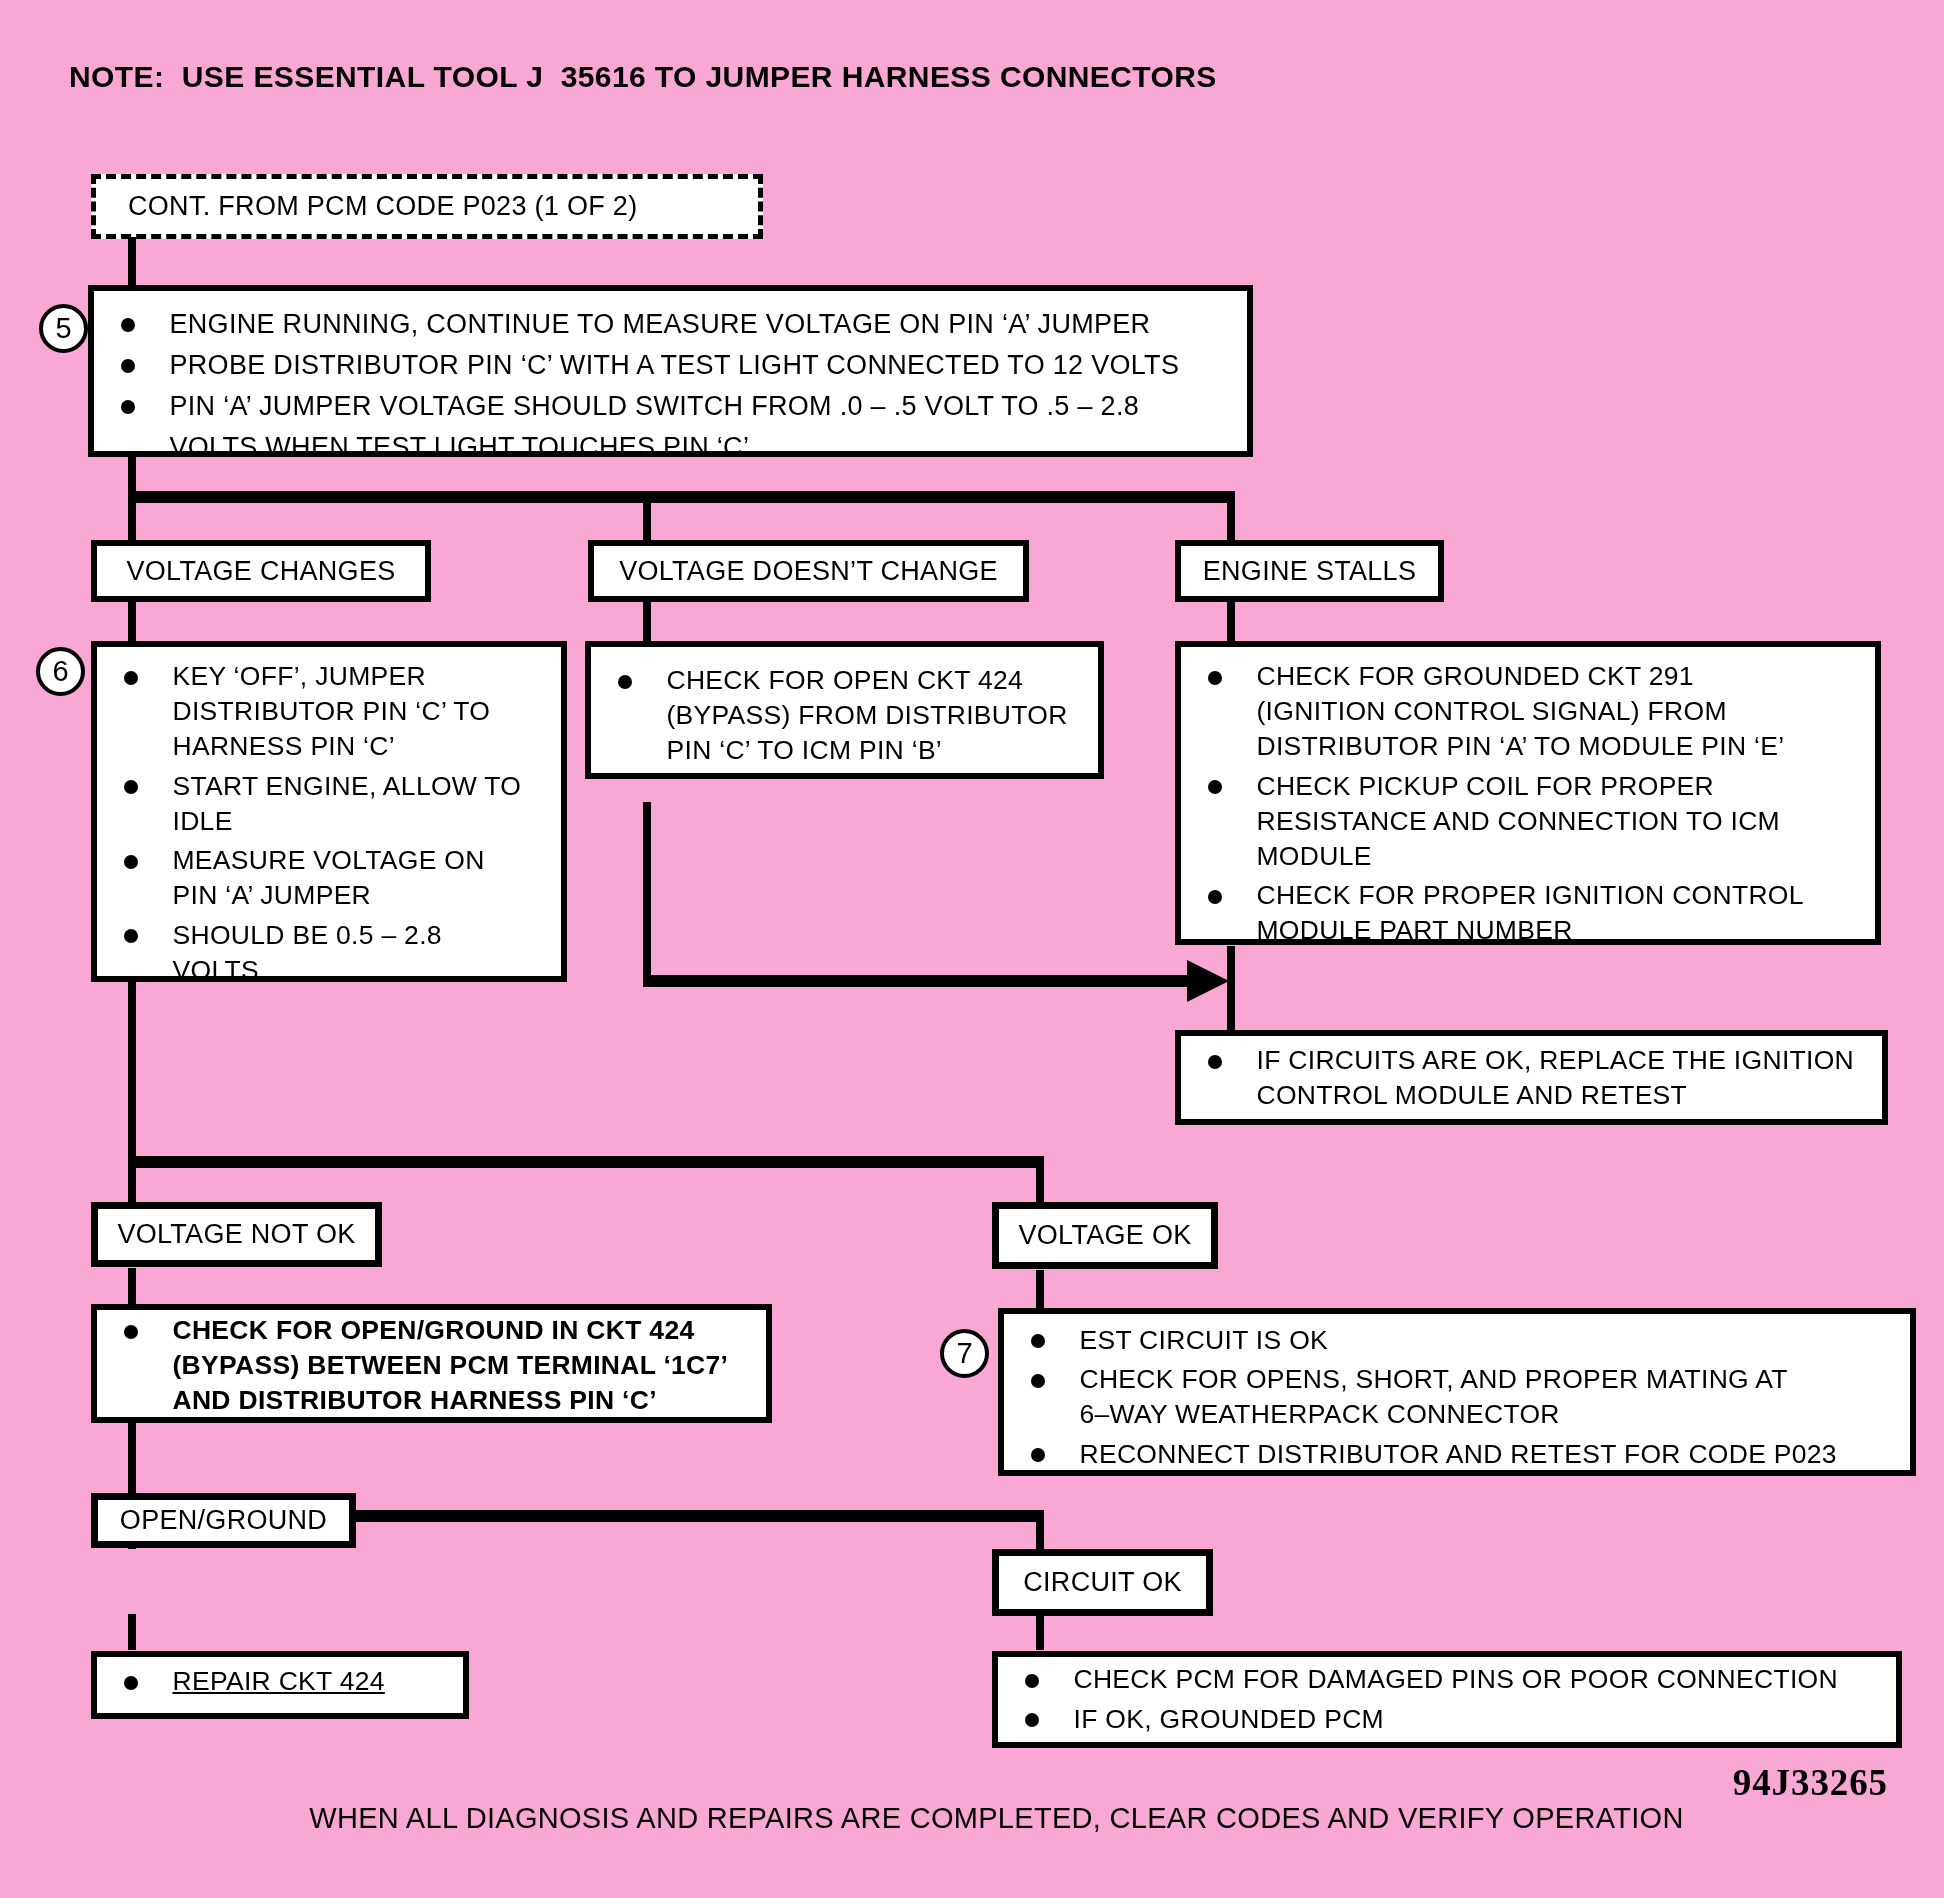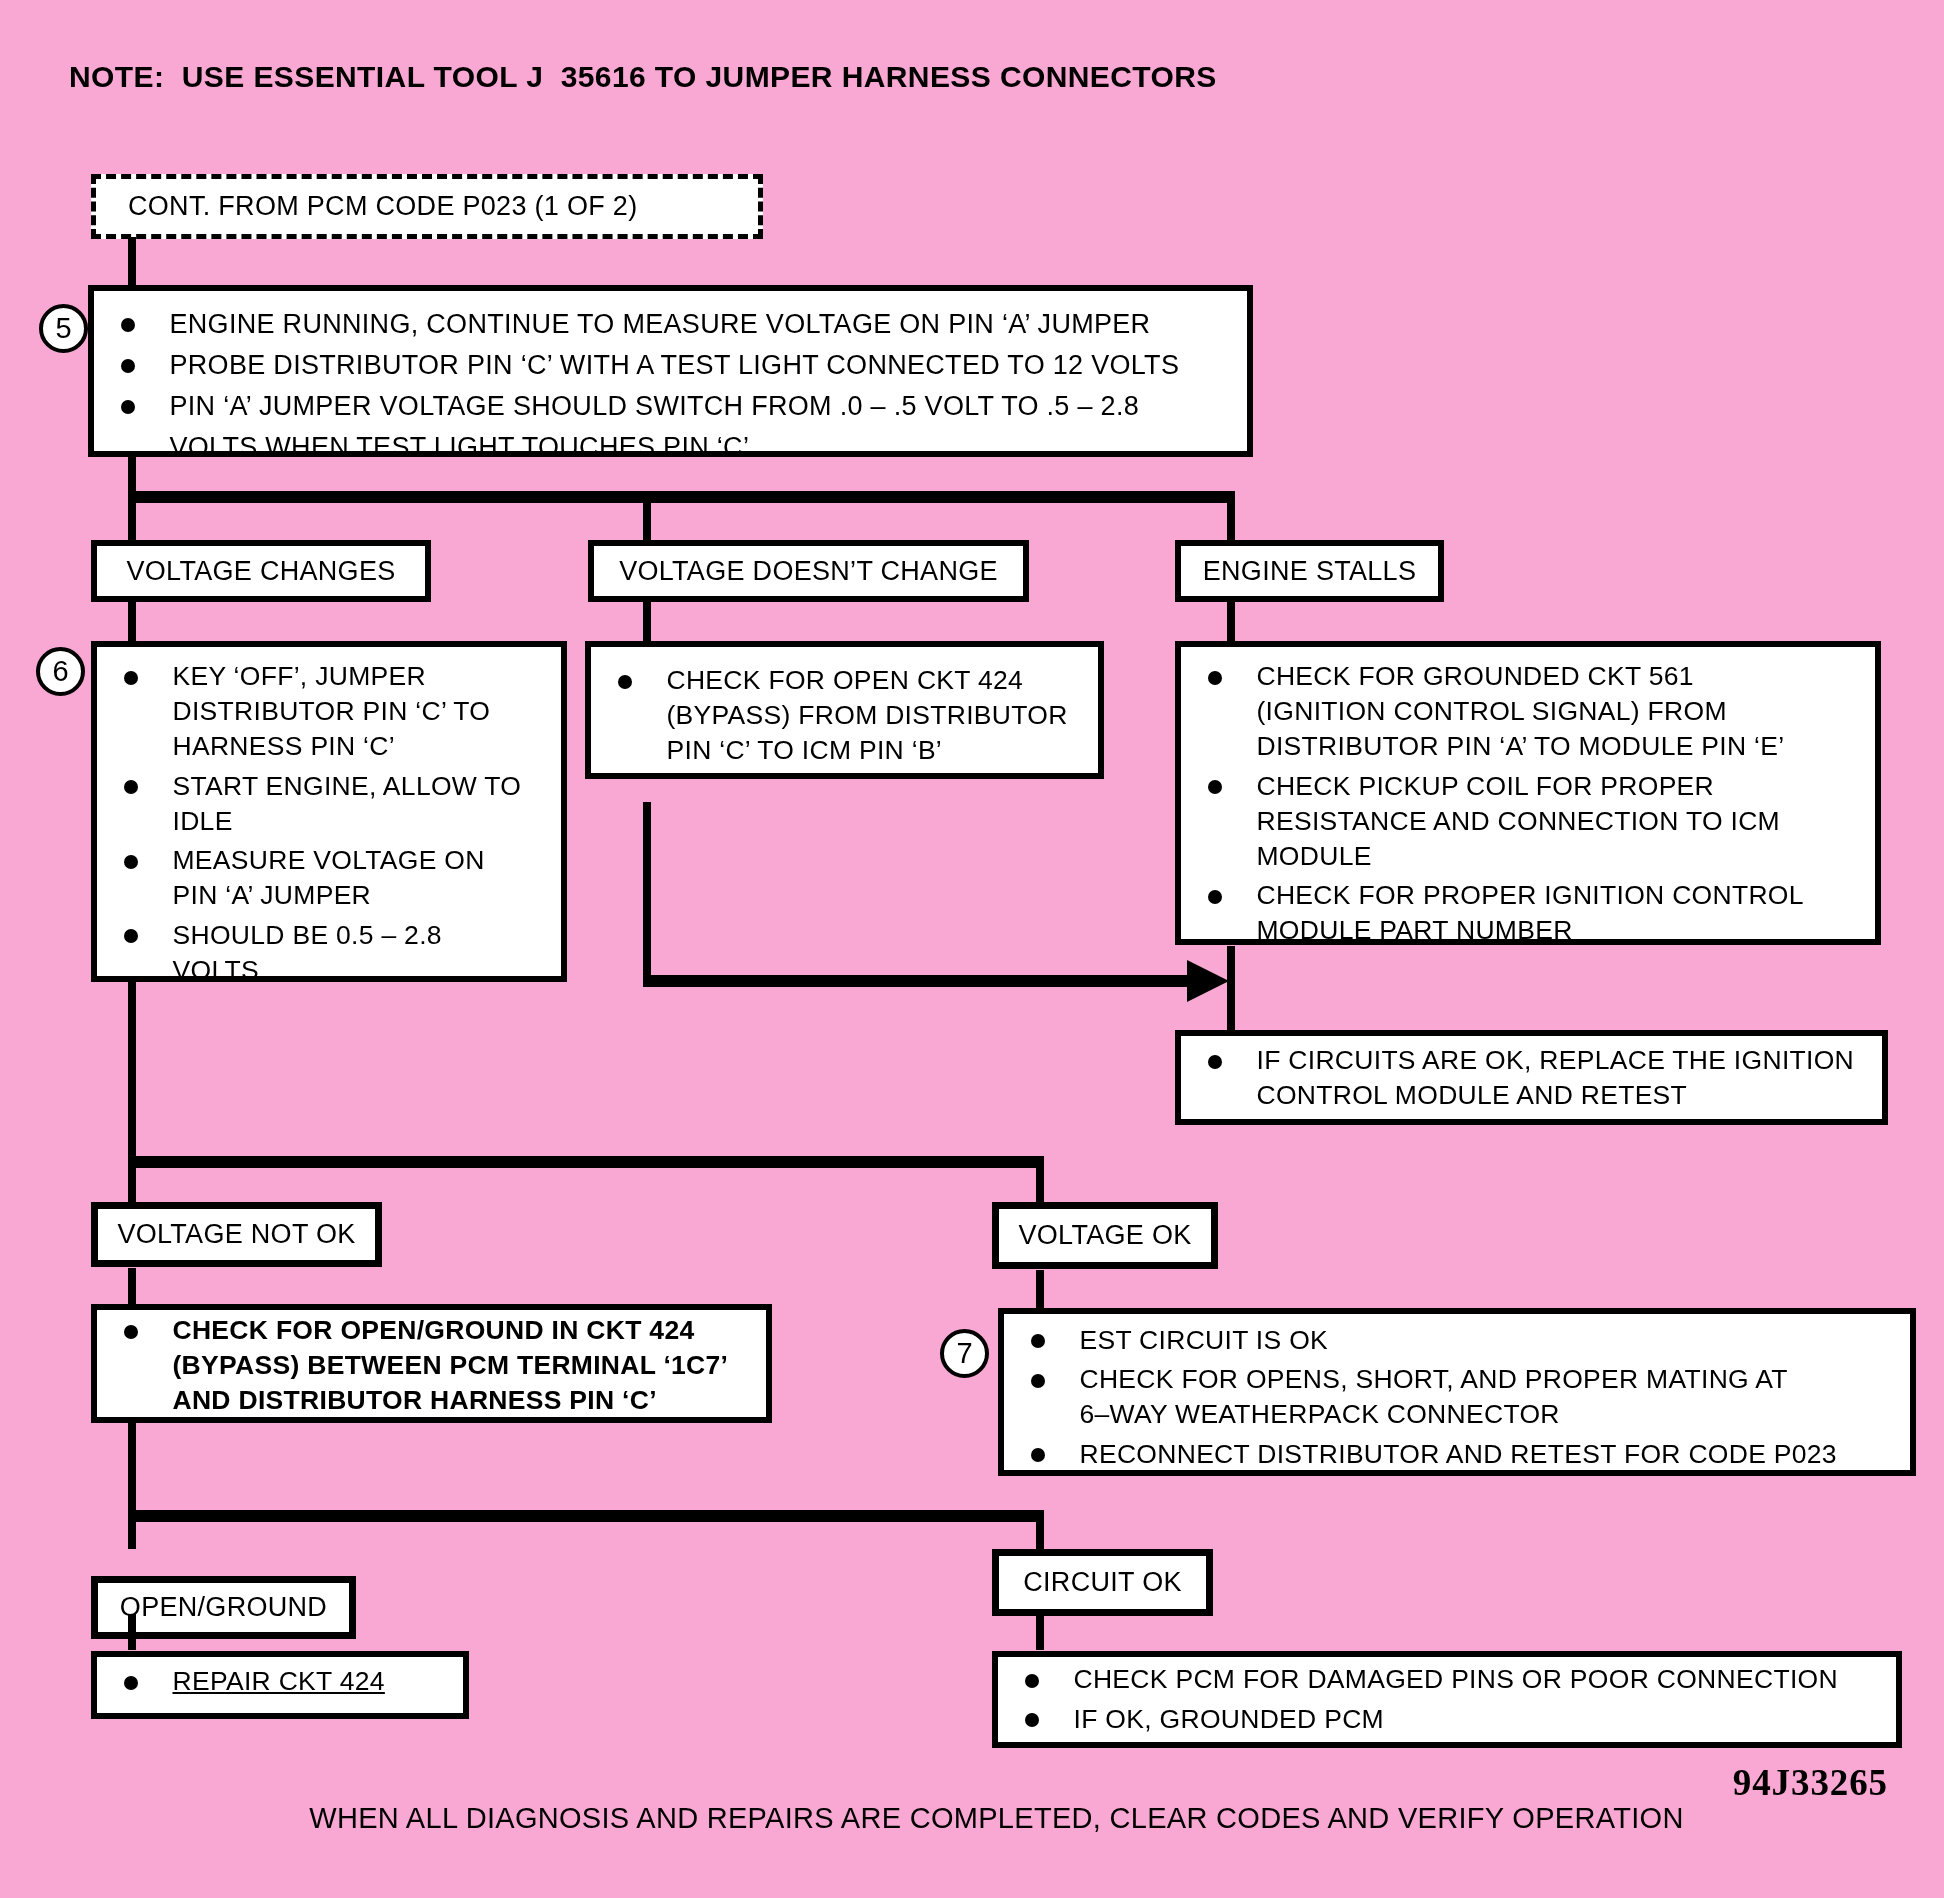--- a/index.html
+++ b/index.html
@@ -146,21 +146,21 @@
 (BYPASS) FROM DISTRIBUTOR
 PIN ‘C’ TO ICM PIN ‘B’</span>
       </div>
     </div>
   </div>
 
   <div class="box" style="left:1175px;top:641px;width:706px;height:304px;">
     <div class="bullets">
       <div class="row">
         <span class="dot"></span>
-        <span class="b-text">CHECK FOR GROUNDED CKT 561
+        <span class="b-text">CHECK FOR GROUNDED CKT 291
 (IGNITION CONTROL SIGNAL) FROM
 DISTRIBUTOR PIN ‘A’ TO MODULE PIN ‘E’</span>
       </div>
       <div class="row">
         <span class="dot"></span>
         <span class="b-text">CHECK PICKUP COIL FOR PROPER
 RESISTANCE AND CONNECTION TO ICM
 MODULE</span>
       </div>
       <div class="row">
@@ -229,21 +229,21 @@
         <span class="dot"></span>
         <span class="b-text">RECONNECT DISTRIBUTOR AND RETEST FOR CODE P023</span>
       </div>
     </div>
   </div>
 
   <div class="vl" style="left:128px;top:1423px;height:126px;"></div>
   <div class="hl" style="left:128px;top:1510px;width:916px;"></div>
   <div class="vl" style="left:1036px;top:1521px;height:28px;"></div>
 
-  <div class="box hdr thick" style="left:91px;top:1576px;width:265px;height:63px;">
+  <div class="box hdr thick" style="left:91px;top:1493px;width:265px;height:55px;">
     <span>OPEN/GROUND</span>
   </div>
   <div class="box hdr thick" style="left:992px;top:1549px;width:221px;height:67px;">
     <span>CIRCUIT OK</span>
   </div>
 
   <div class="vl" style="left:128px;top:1614px;height:36px;"></div>
   <div class="vl" style="left:1036px;top:1616px;height:34px;"></div>
 
   <div class="box" style="left:91px;top:1651px;width:378px;height:68px;text-decoration:underline;">

